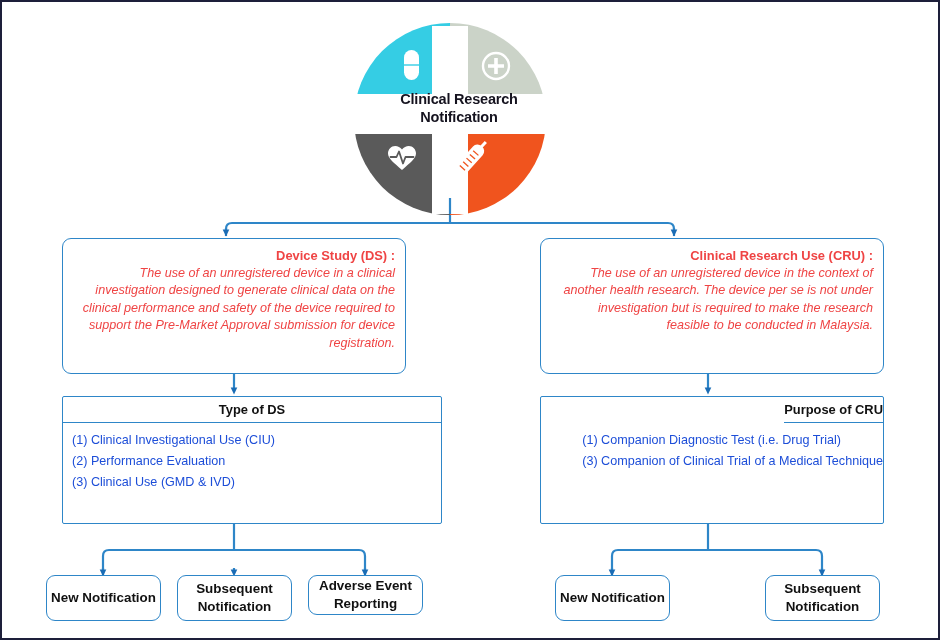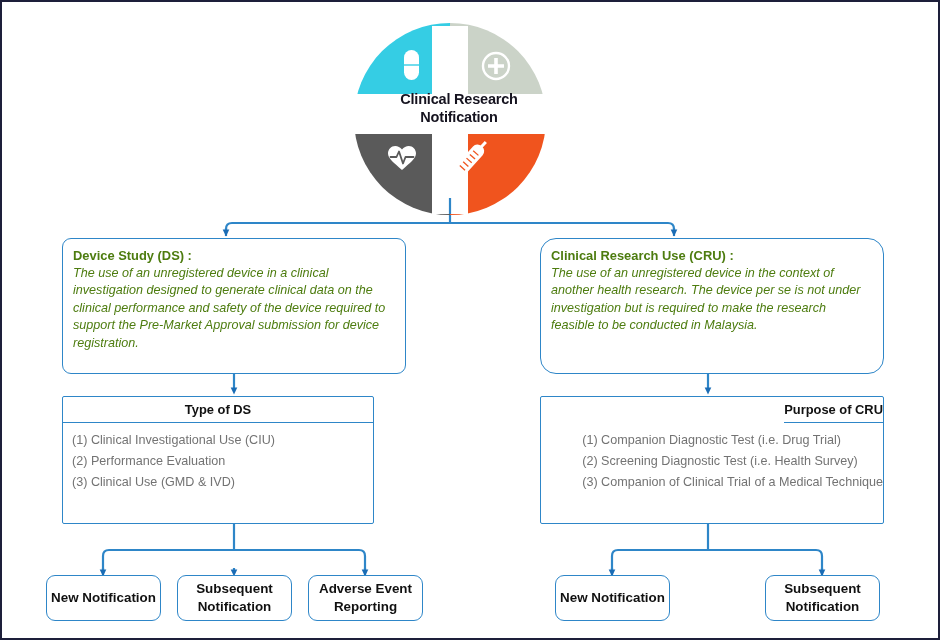--- a/index.html
+++ b/index.html
@@ -56,23 +56,23 @@
   
   .box {
     position: absolute;
     box-sizing: border-box;
     background: #ffffff;
     border: 1.6px solid #2e86c8;
     border-radius: 9px;
   }
   .desc-box {
     padding: 8px 10px 12px 10px;
-    text-align: left;
+    text-align: right;
     font-size: 12.6px;
-    color: #4d7c0f;
+    color: #ef4444;
     line-height: 17.6px;
   }
   .desc-title {
     font-weight: bold;
     display: block;
     margin-bottom: 0px;
     font-size: 12.9px;
   }
   .desc-body {
     display: block;
@@ -98,21 +98,21 @@
     font-weight: bold;
     color: #111;
     border-bottom: 1.6px solid #2e86c8;
   }
   .list-body {
     flex: 1 1 auto;
     padding: 7px 0 0 9px;
   }
   .list-item {
     font-size: 12.6px;
-    color: #737373;
+    color: #1d4ed8;
     line-height: 21px;
     white-space: pre;
   }
 
   
   .leaf-box {
     position: absolute;
     box-sizing: border-box;
     background: #ffffff;
     border: 1.9px solid #2e86c8;
@@ -236,57 +236,56 @@
         <div>Clinical Research</div>
         <div>Notification</div>
       </div>
     </div>
 
     <div class="box desc-box" style="left:60px; top:236px; width:344px; height:136px;">
       <span class="desc-title">Device Study (DS) :</span>
       <span class="desc-body">The use of an unregistered device in a clinical investigation designed to generate clinical data on the clinical performance and safety of the device required to support the Pre-Market Approval submission for device registration.</span>
     </div>
 
-    <div class="box desc-box" style="left:538px; top:236px; width:344px; height:136px;border-radius:16px;">
+    <div class="box desc-box" style="left:538px; top:236px; width:344px; height:136px;">
       <span class="desc-title">Clinical Research Use (CRU) :</span>
       <span class="desc-body">The use of an unregistered device in the context of another health research. The device per se is not under investigation but is required to make the research feasible to be conducted in Malaysia.</span>
     </div>
 
-    <div class="list-box" style="left:60px; top:394px; width:312px; height:128px;">
+    <div class="list-box" style="left:60px; top:394px; width:380px; height:128px;">
       <div class="list-head">Type of DS</div>
       <div class="list-body">
         <div class="list-item">(1) Clinical Investigational Use (CIU)</div>
         <div class="list-item">(2) Performance Evaluation</div>
         <div class="list-item">(3) Clinical Use (GMD &amp; IVD)</div>
       </div>
     </div>
 
     <div class="list-box" style="left:538px; top:394px; width:344px; height:128px;align-items:flex-end;">
       <div class="list-head">Purpose of CRU</div>
       <div class="list-body">
         <div class="list-item">(1) Companion Diagnostic Test (i.e. Drug Trial)</div>
-        <div class="list-item">(2) Screening Diagnostic Test (i.e. Health Survey)</div>
         <div class="list-item">(3) Companion of Clinical Trial of a Medical Technique</div>
       </div>
     </div>
 
     <div class="leaf-box" style="left:44px; top:573px; width:115px; height:46px;">
       <div>
         <div>New Notification</div>
       </div>
     </div>
 
     <div class="leaf-box" style="left:175px; top:573px; width:115px; height:46px;">
       <div>
         <div>Subsequent</div>
         <div>Notification</div>
       </div>
     </div>
 
-    <div class="leaf-box" style="left:306px; top:573px; width:115px; height:46px;">
+    <div class="leaf-box" style="left:306px; top:573px; width:115px; height:40px;">
       <div>
         <div>Adverse Event</div>
         <div>Reporting</div>
       </div>
     </div>
 
     <div class="leaf-box" style="left:553px; top:573px; width:115px; height:46px;">
       <div>
         <div>New Notification</div>
       </div>

